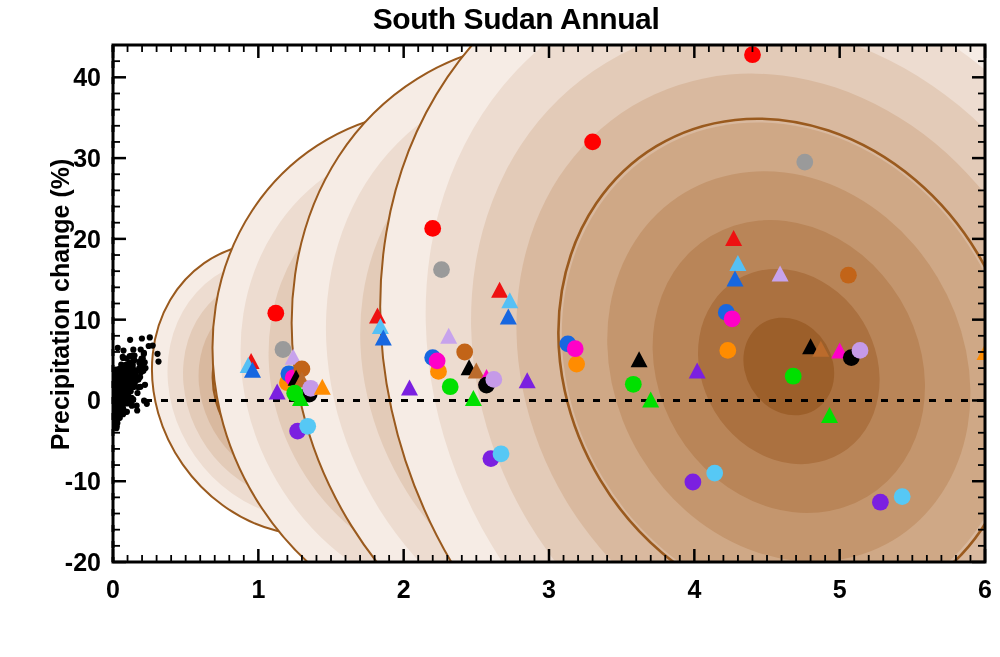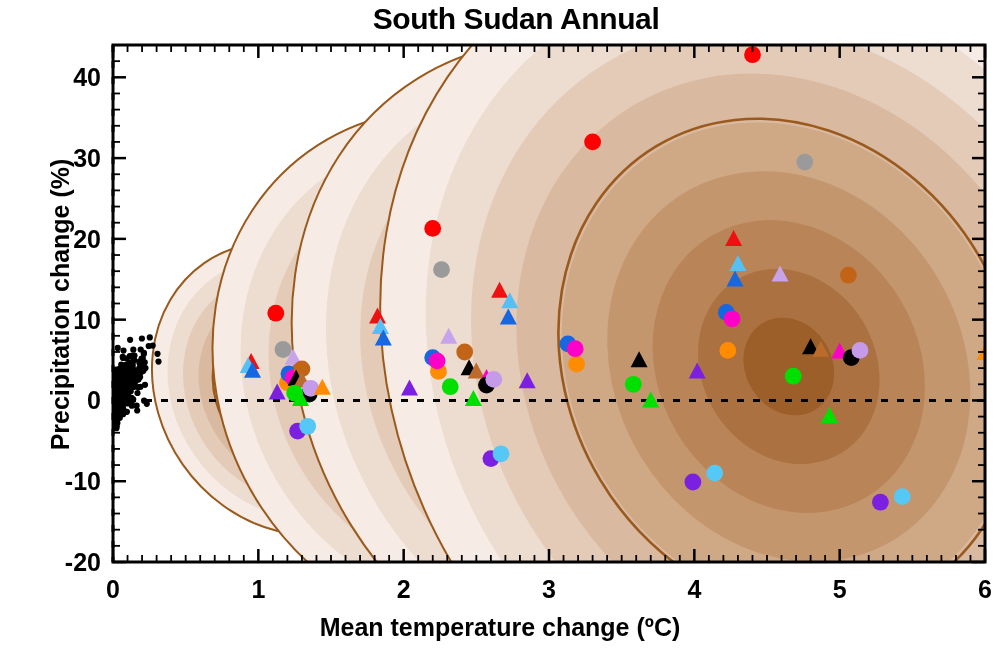--- a/index.html
+++ b/index.html
@@ -70,21 +70,20 @@
 </style>
 </head>
 <body>
 
 <div id="figure">
 
   <div id="chart-title">South Sudan Annual</div>
 
   <div id="ylabel">Precipitation change (%)</div>
 
-  <div id="xlabel">Mean temperature change (ºC)</div>
 
   <svg id="plot-svg" width="1000" height="657">
     <defs>
       <clipPath id="plotclip">
         <rect x="113" y="45" width="872" height="517"></rect>
       </clipPath>
     </defs>
     <g id="ellipse-layer" clip-path="url(#plotclip)">
         <g transform="translate(291.76,388.3203125) rotate(-35)">
           <ellipse cx="0" cy="0" rx="132.98" ry="152.76" fill="#f6ece5" stroke="none"></ellipse>

